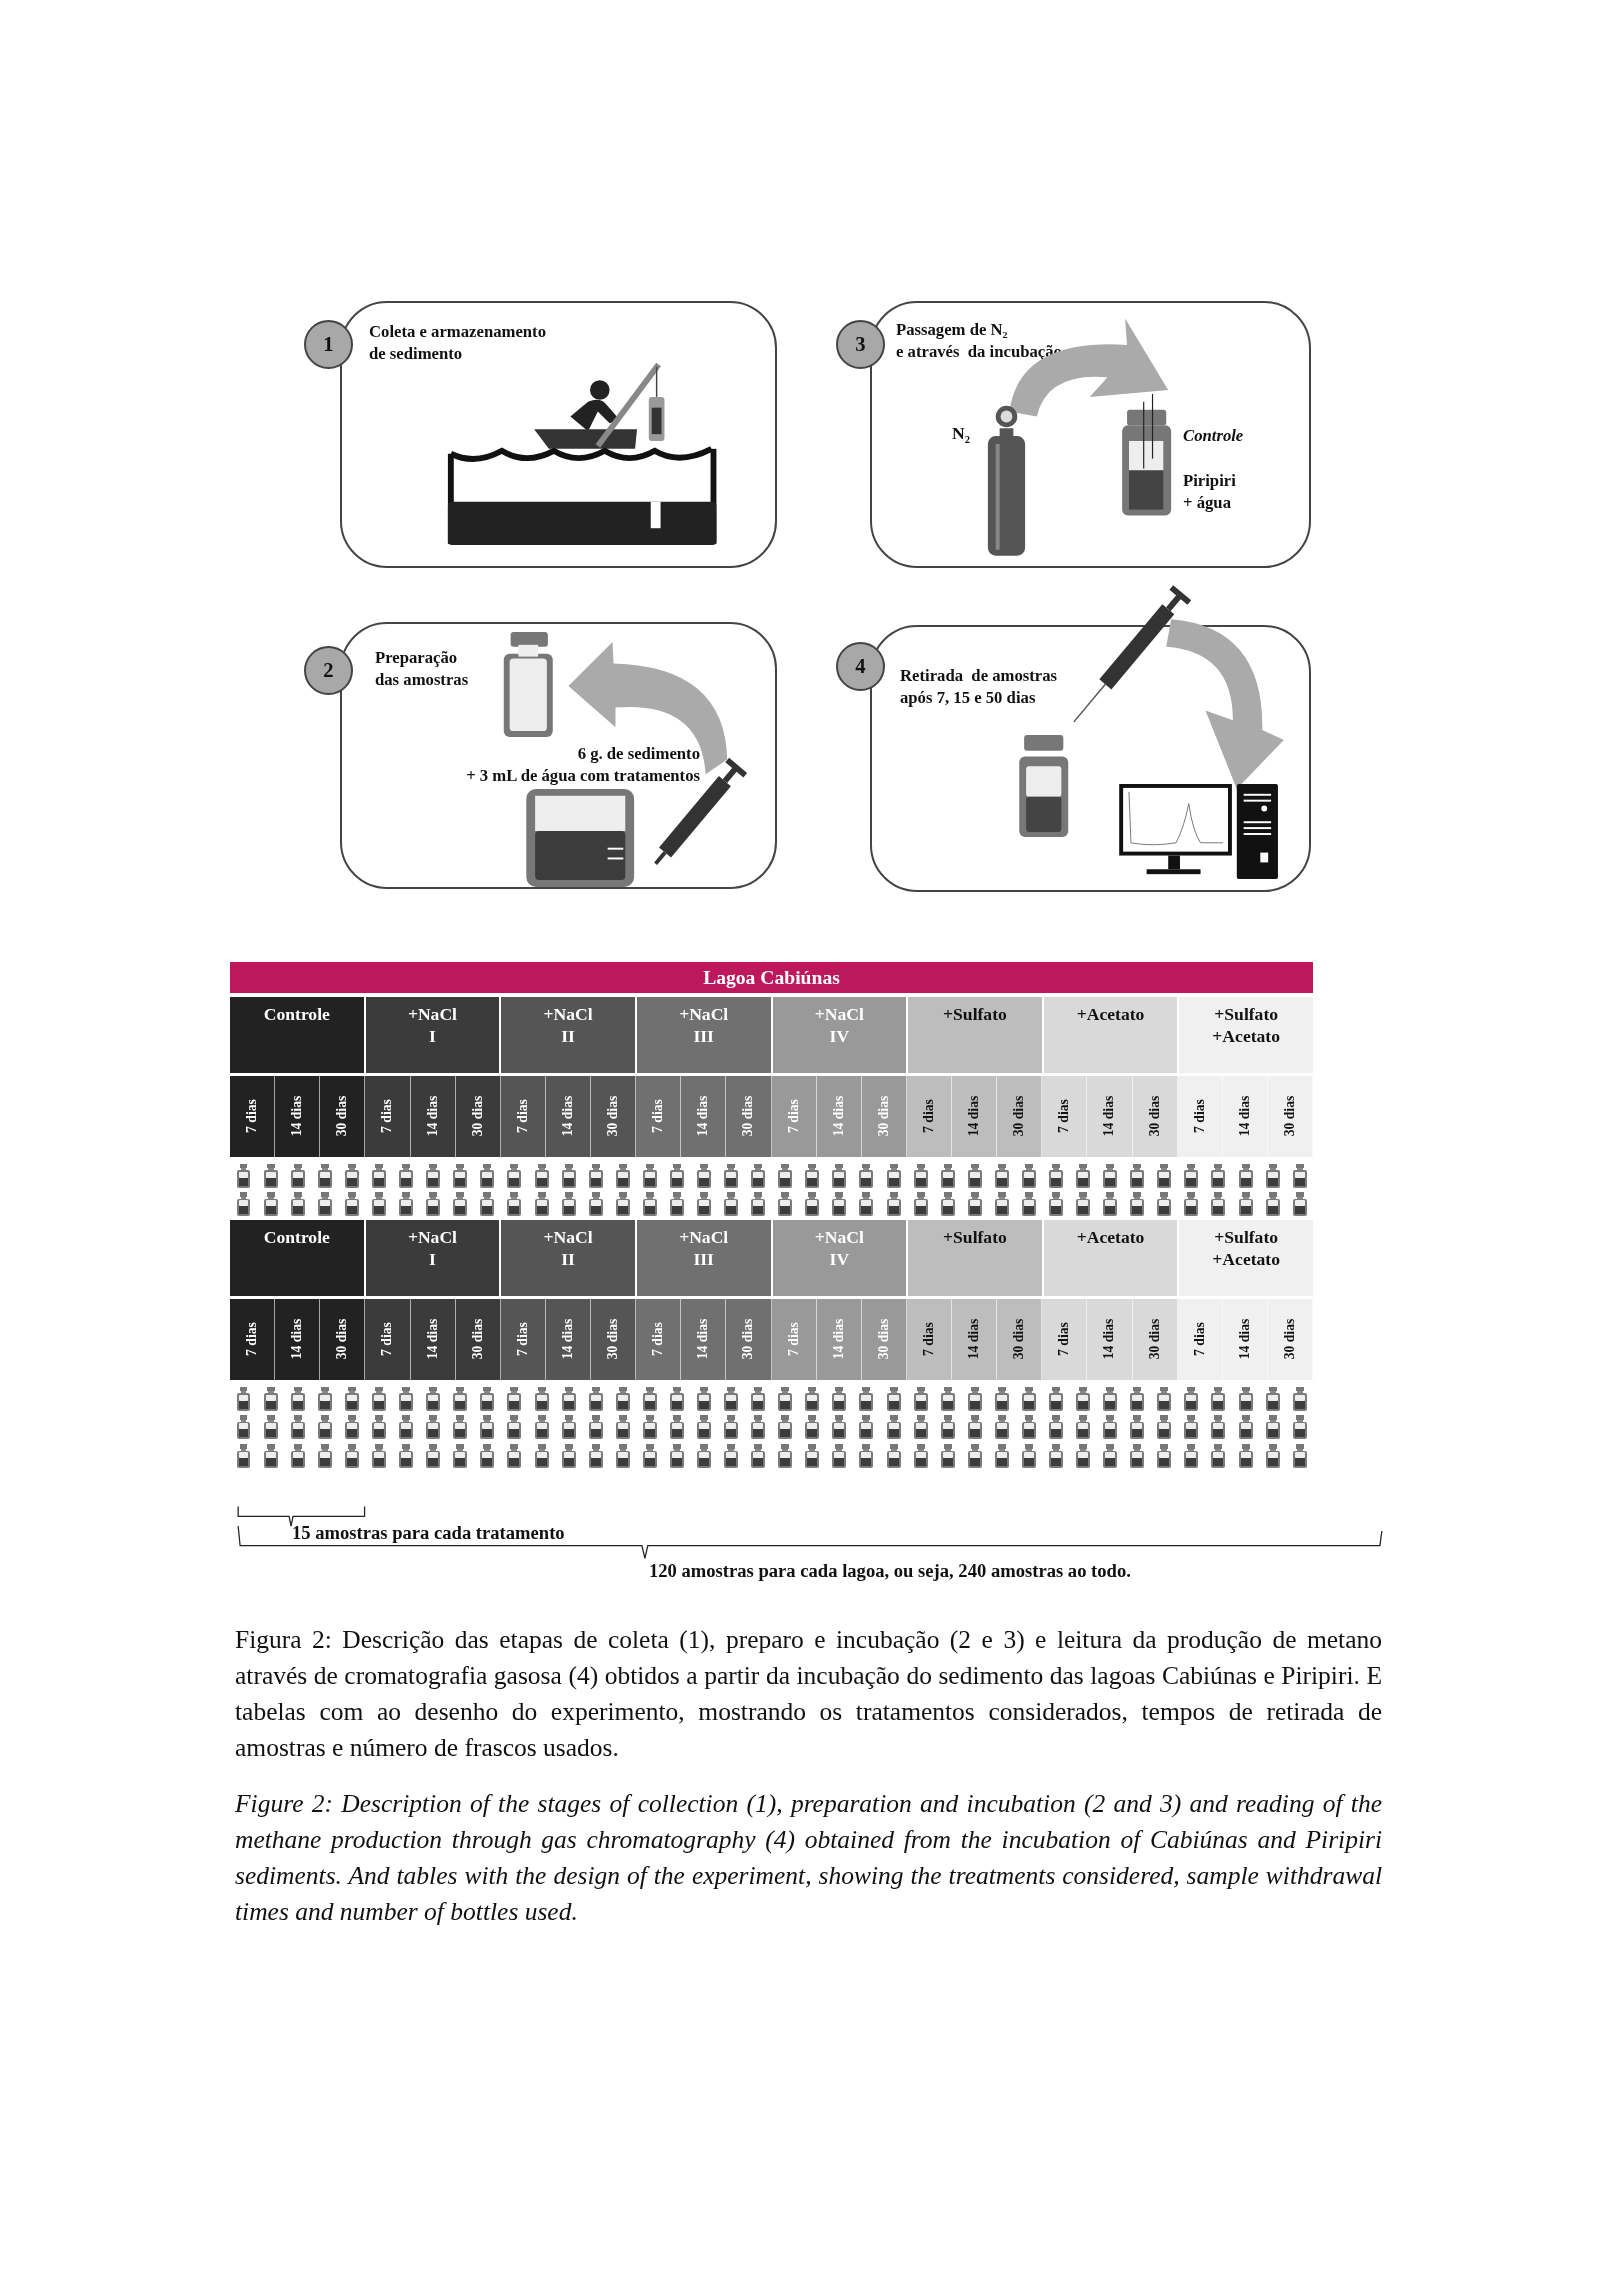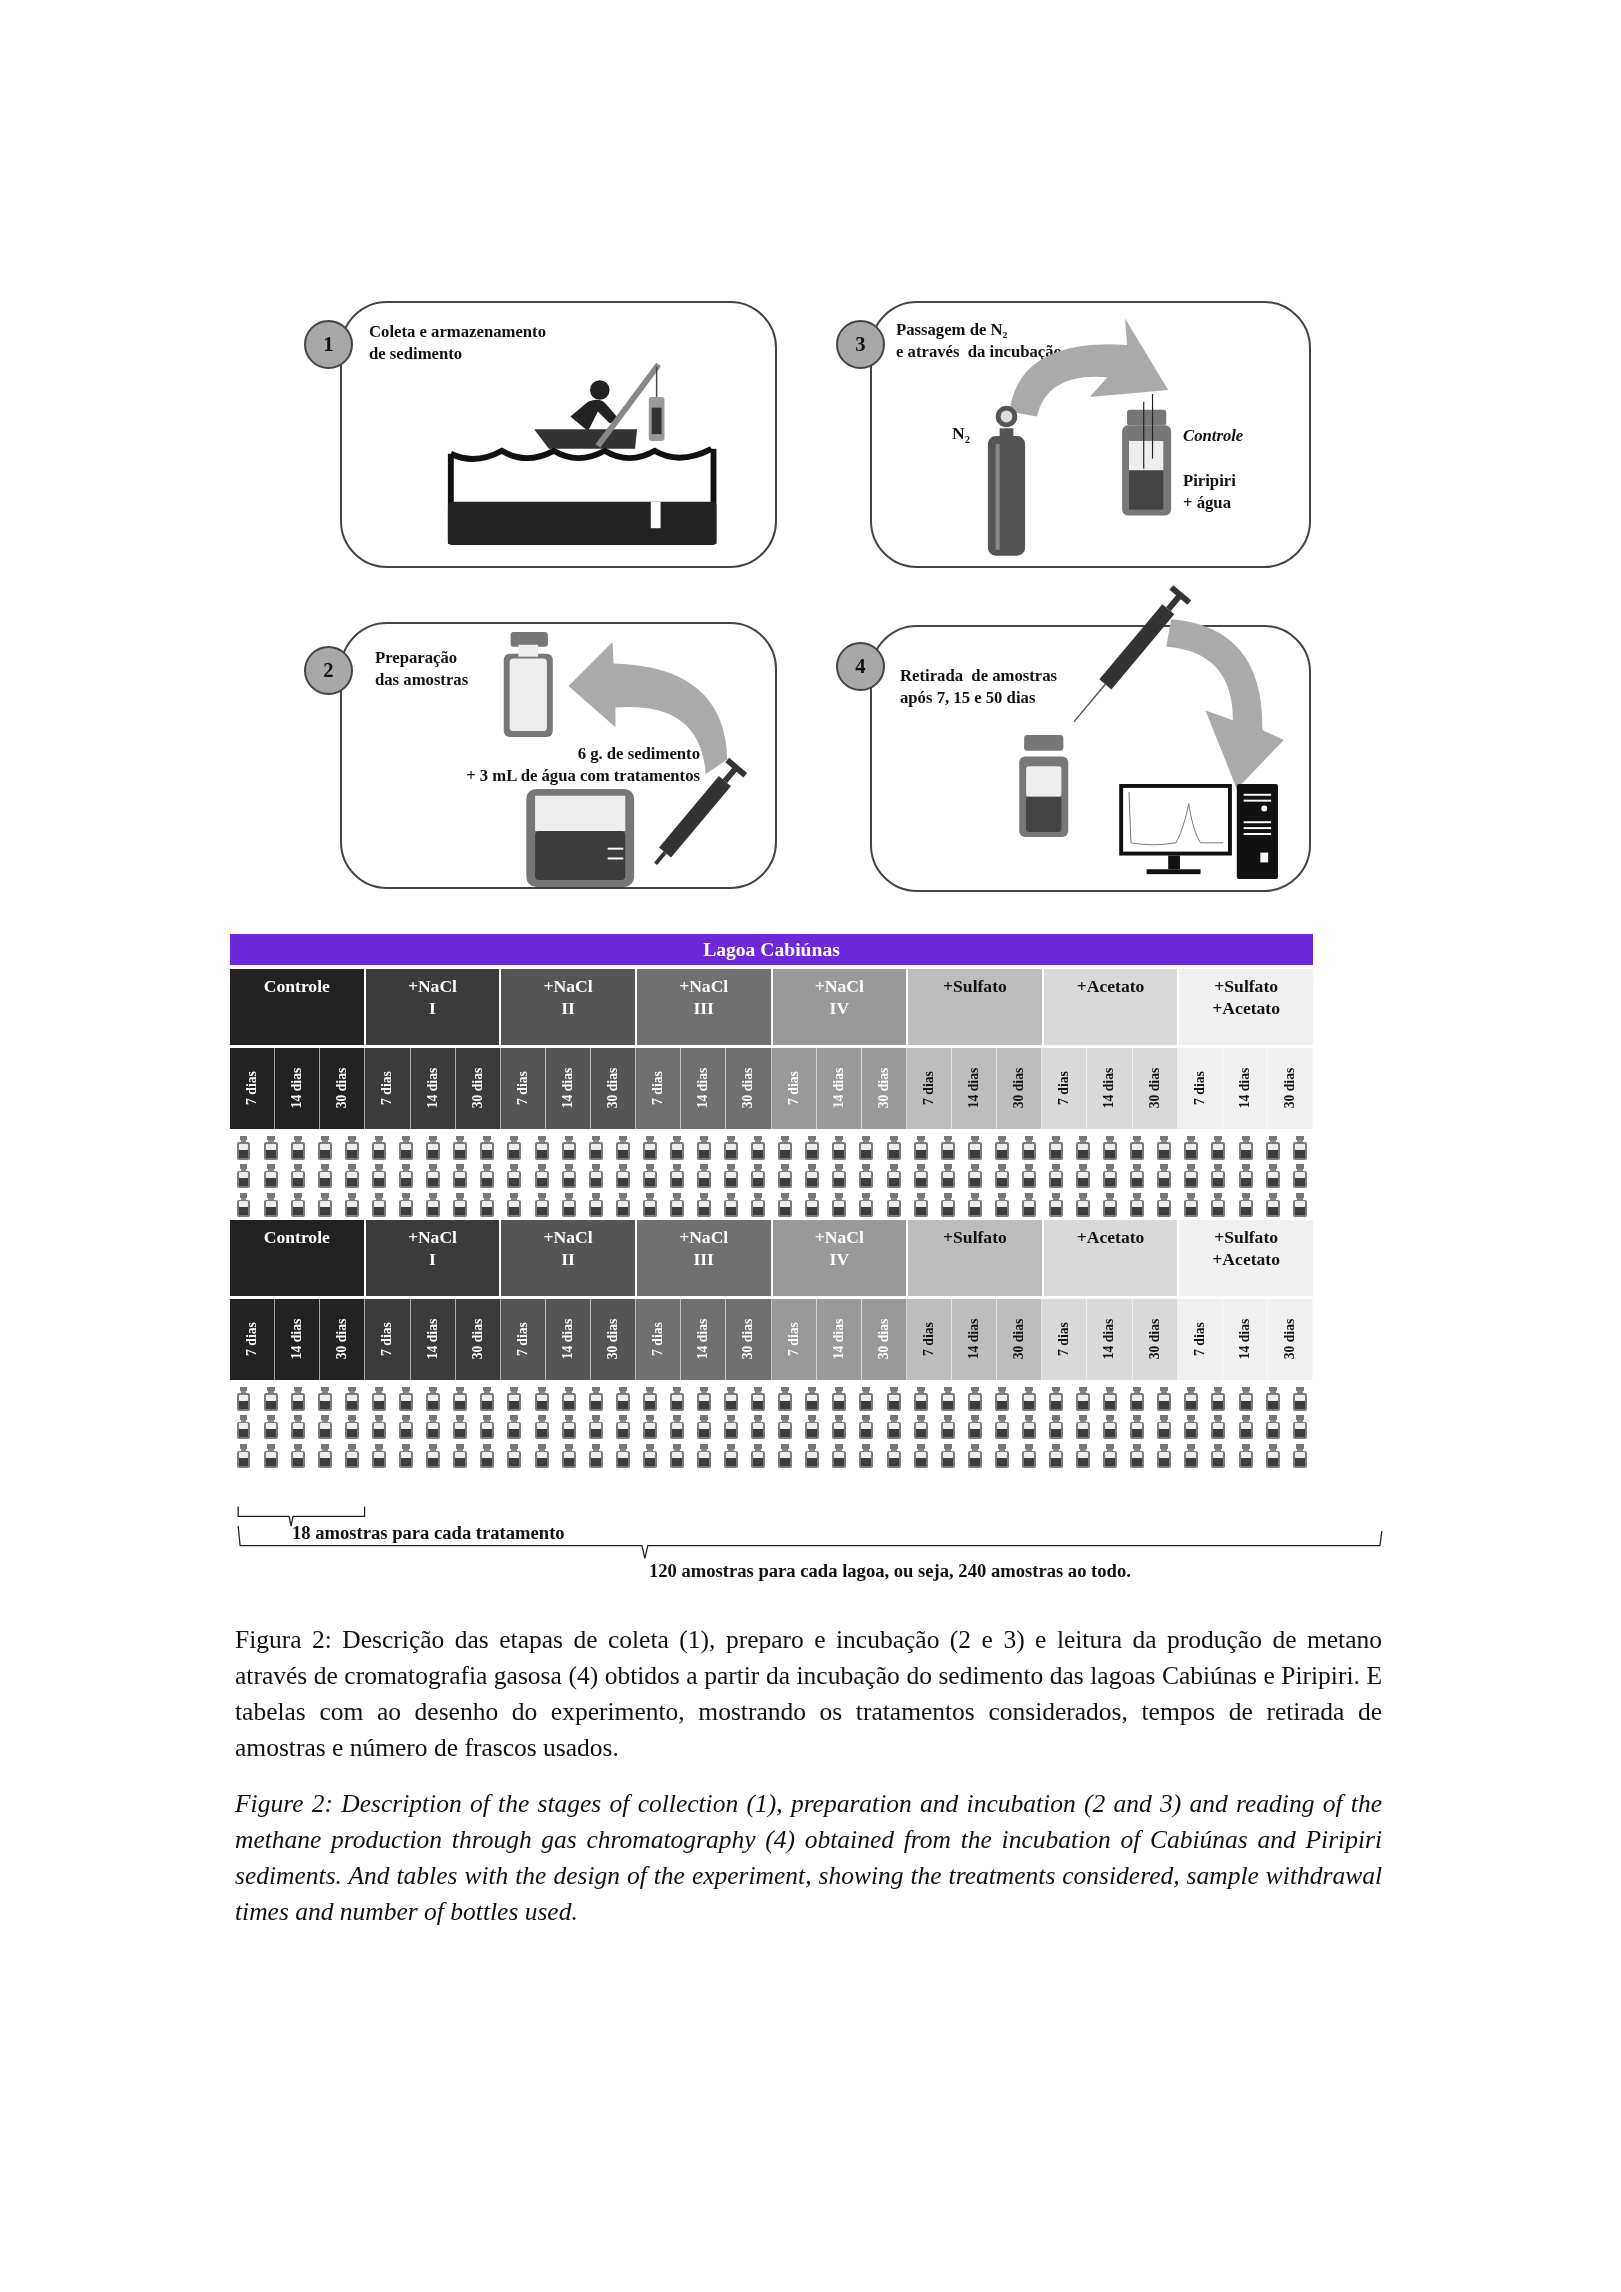--- a/index.html
+++ b/index.html
@@ -123,21 +123,21 @@
   <rect x="1269" y="810" width="28" height="2" fill="#fff"></rect>
     <rect x="1269" y="816" width="28" height="2" fill="#fff"></rect>
   <circle cx="1290" cy="825" r="3" fill="#fff"></circle>
   <rect x="1269" y="838" width="28" height="2" fill="#fff"></rect>
     <rect x="1269" y="844" width="28" height="2" fill="#fff"></rect>
     <rect x="1269" y="850" width="28" height="2" fill="#fff"></rect>
   <rect x="1286" y="870" width="8" height="10" fill="#fff"></rect>
 </svg>
 
 <div class="table" id="tbl0" style="top:934px;">
-  <div class="lagoa-bar" style="background: #6d28d9; color: rgb(255, 255, 255);">
+  <div class="lagoa-bar" style="background: #be185d; color: rgb(255, 255, 255); margin-top: 28px;">
       <span>Lagoa Cabiúnas</span>
     </div>
   <div class="groups">
       <div class="grp" style="background: rgb(34, 34, 34); color: rgb(255, 255, 255);">Controle</div>
       <div class="grp" style="background: rgb(59, 59, 59); color: rgb(255, 255, 255);">+NaCl
 I</div>
       <div class="grp" style="background: rgb(85, 85, 85); color: rgb(255, 255, 255);">+NaCl
 II</div>
       <div class="grp" style="background: rgb(112, 112, 112); color: rgb(255, 255, 255);">+NaCl
 III</div>
@@ -1996,18 +1996,18 @@
         <div class="air"></div>
         <div class="liq"></div>
       </div>
     </div>
 </div>
 
 <svg class="art" width="1621" height="1588" viewBox="0 0 1654 1620">
   <path d="M243 1537 L243 1547 L295 1547 L297 1557 L299 1547 L372 1547 L372 1537" fill="none" stroke="#222" stroke-width="1.3"></path>
   <path d="M243 1557 L245 1577 L655 1577 L658 1590 L661 1577 L1408 1577 L1410 1562" fill="none" stroke="#222" stroke-width="1.3"></path>
 </svg>
-<div class="annot" style="left:292px;top:1522px;">18 amostras para cada tratamento</div>
+<div class="annot" style="left:292px;top:1522px;">15 amostras para cada tratamento</div>
 <div class="annot" style="left:649px;top:1560px;">120 amostras para cada lagoa, ou seja, 240 amostras ao todo.</div>
 
 <div class="caption" style="top:1622px;">Figura 2: Descrição das etapas de coleta (1), preparo e incubação (2 e 3) e leitura da produção de metano através de cromatografia gasosa (4) obtidos a partir da incubação do sedimento das lagoas Cabiúnas e Piripiri. E tabelas com ao desenho do experimento, mostrando os tratamentos considerados, tempos de retirada de amostras e número de frascos usados.</div>
 <div class="caption en" style="top:1786px;">Figure 2: Description of the stages of collection (1), preparation and incubation (2 and 3) and reading of the methane production through gas chromatography (4) obtained from the incubation of Cabiúnas and  Piripiri sediments. And tables with the design of the experiment, showing the treatments considered, sample withdrawal times and number of bottles used.</div>
 
 
 </body></html>

